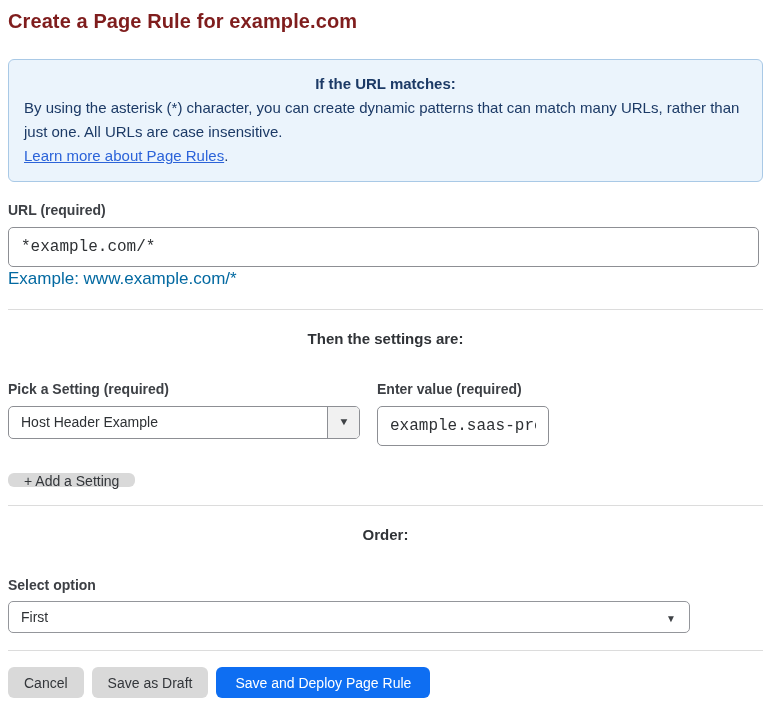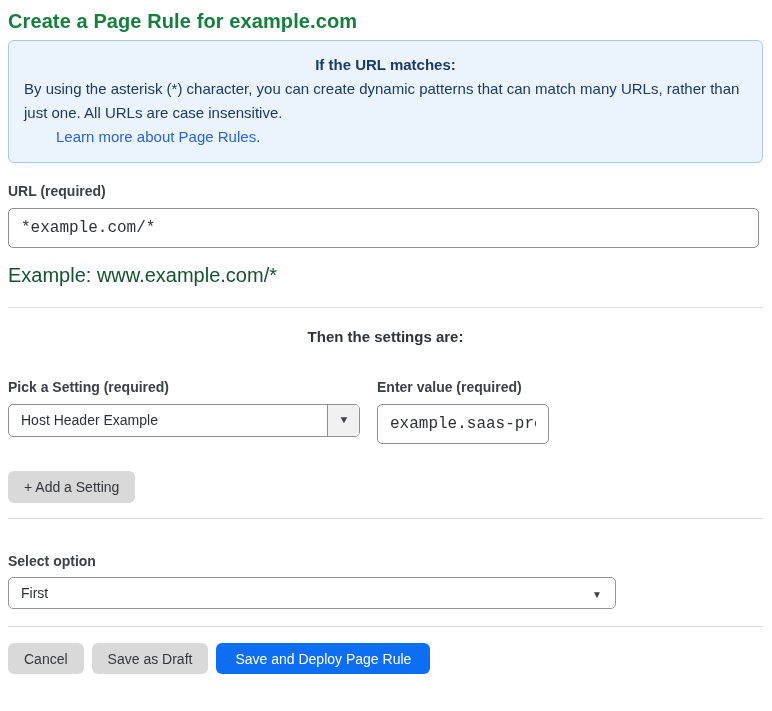--- a/index.html
+++ b/index.html
@@ -8,40 +8,40 @@
     background: #ffffff;
     font-family: "Liberation Sans", sans-serif;
     color: #36393d;
     overflow: hidden;
   }
   .container { padding: 10px 9px 12px 8px; width: 772px; }
 
   h1.page-title {
     font-size: 20px;
     font-weight: 700;
-    color: #15803d;
-    margin: 0 0 7px 0;
+    color: #7f1d1d;
+    margin: 0 0 26px 0;
     letter-spacing: 0.1px;
   }
 
   .info-banner {
     background: #ebf4fc;
     border: 1px solid #a9c9e6;
     border-radius: 6px;
     padding: 12px 15px 13px 15px;
     color: #1c3a66;
     font-size: 15px;
     line-height: 24px;
     margin-bottom: 20px;
   }
   .info-banner .banner-heading { font-weight: 700; text-align: center; }
   .info-banner a.learn-more {
     color: #2b63d9;
-    cursor: pointer;
-    margin-left: 32px;
+    text-decoration: underline;
+    cursor: pointer;
   }
   .info-banner .link-suffix { color: #1c3a66; }
 
   .field-label {
     display: block;
     font-size: 14px;
     color: #3d4045;
     margin-bottom: 9px;
     font-weight: bold;
   }
@@ -54,23 +54,23 @@
     padding: 0 12px;
     font-size: 16px;
     font-family: Liberation Mono, monospace;
     color: #2e3134;
     background: #ffffff;
     outline: none;
   }
   .url-input { width: 751px; }
 
   .helper-text {
-    font-size: 20px;
-    color: #14532d;
-    margin-top: 16px;
+    font-size: 17px;
+    color: #0369a1;
+    margin-top: 2px;
   }
 
   .divider {
     border: none;
     border-top: 1px solid #dcdcdc;
     height: 0;
     margin: 0;
   }
   .divider-1 { margin-top: 20px; }
   .divider-2 { margin-top: 15px; }
@@ -128,29 +128,29 @@
     border: none;
     border-radius: 6px;
     font-family: "Liberation Sans", sans-serif;
     font-size: 14px;
     cursor: pointer;
     padding: 0 16px;
   }
   .btn-gray { background: #d9d9d9; color: #33363a; }
   .btn-blue { background: #0e6ef2; color: #ffffff; padding: 0 19px; }
 
-  .add-setting-btn { margin-top: 27px; height: 32px; }
+  .add-setting-btn { margin-top: 27px; height: 14px; }
 
   .order-label { margin-top: 34px; margin-bottom: 8px; }
 
   .select {
     display: flex;
     align-items: center;
     height: 32px;
-    width: 608px;
+    width: 682px;
     border: 1px solid #94969b;
     border-radius: 5px;
     background: #ffffff;
     cursor: pointer;
   }
   .select .select-text {
     flex: 1;
     font-size: 14px;
     color: #2e3134;
     padding-left: 12px;
@@ -203,20 +203,21 @@
     <div class="settings-col-right">
       <label class="field-label">Enter value (required)</label>
       <input class="text-input value-input" type="text" value="example.saas-provider.com" style="">
     </div>
   </div>
 
   <button class="btn btn-gray add-setting-btn">+ Add a Setting</button>
 
   <hr class="divider divider-2">
 
+  <div class="section-heading">Order:</div>
 
   <label class="field-label order-label">Select option</label>
   <div class="select">
     <div class="select-text">First</div>
     <div class="select-caret">
       <span class="caret">▼</span>
     </div>
   </div>
 
   <hr class="divider divider-3">

